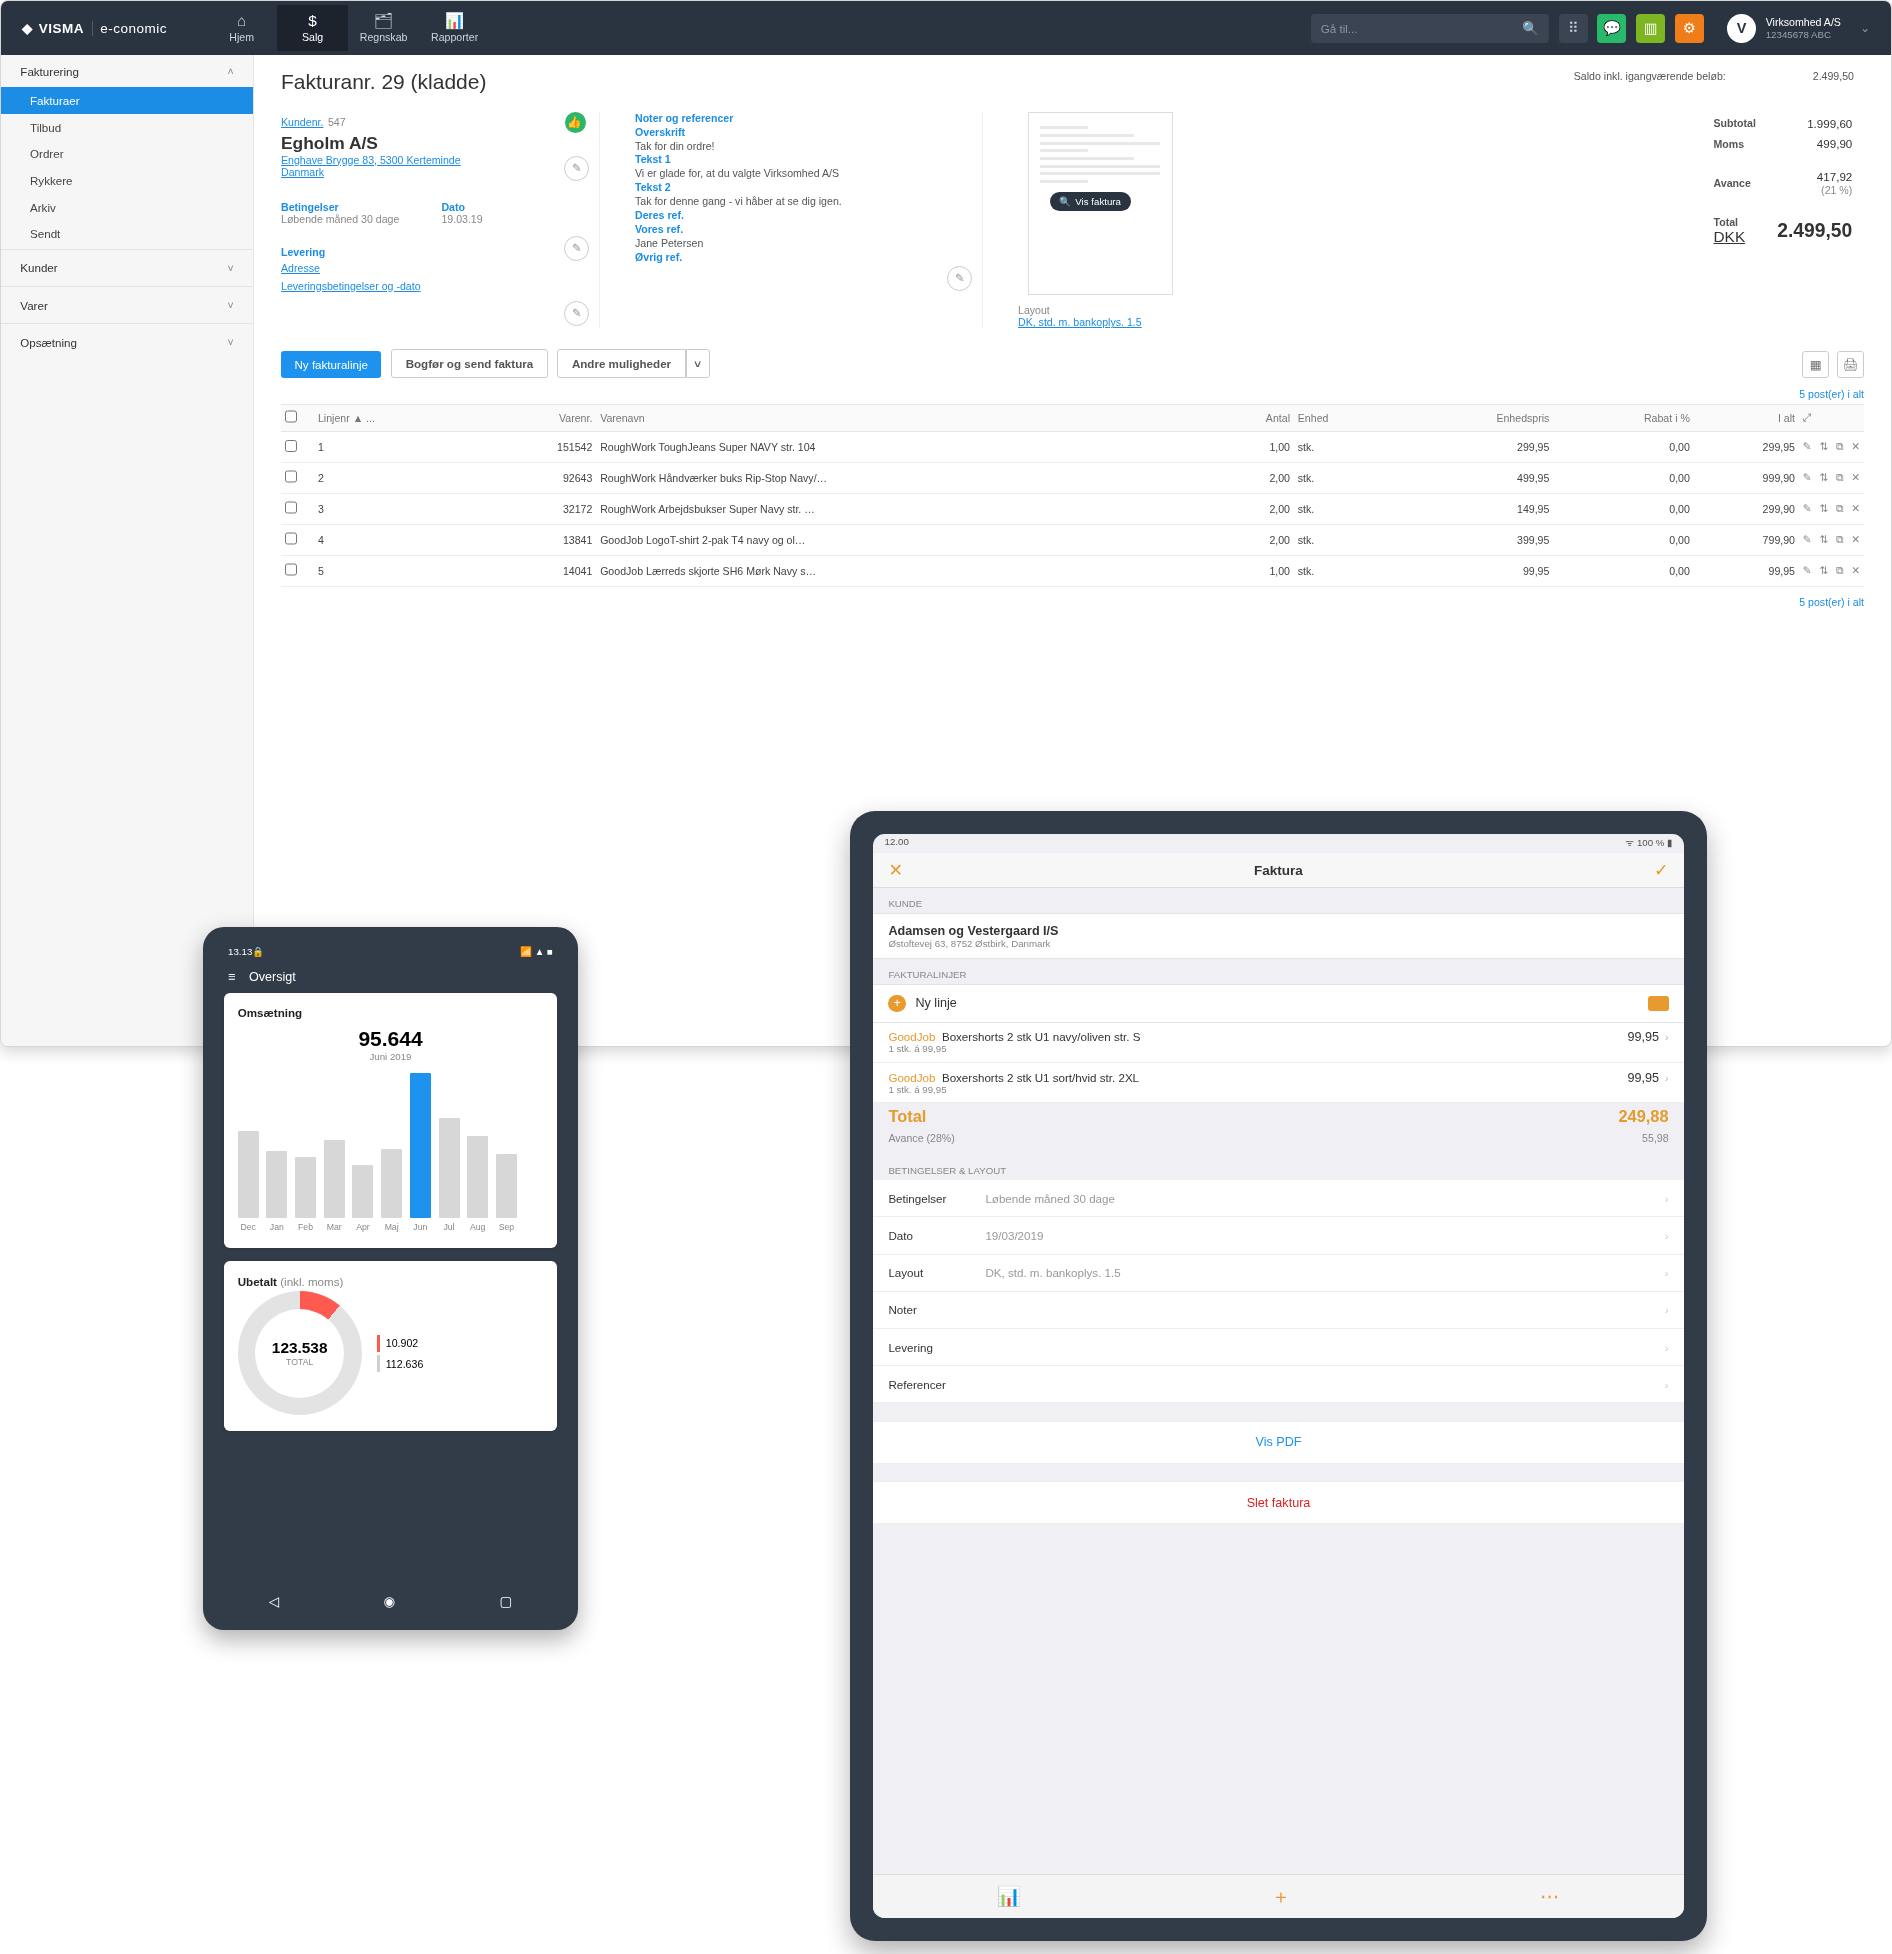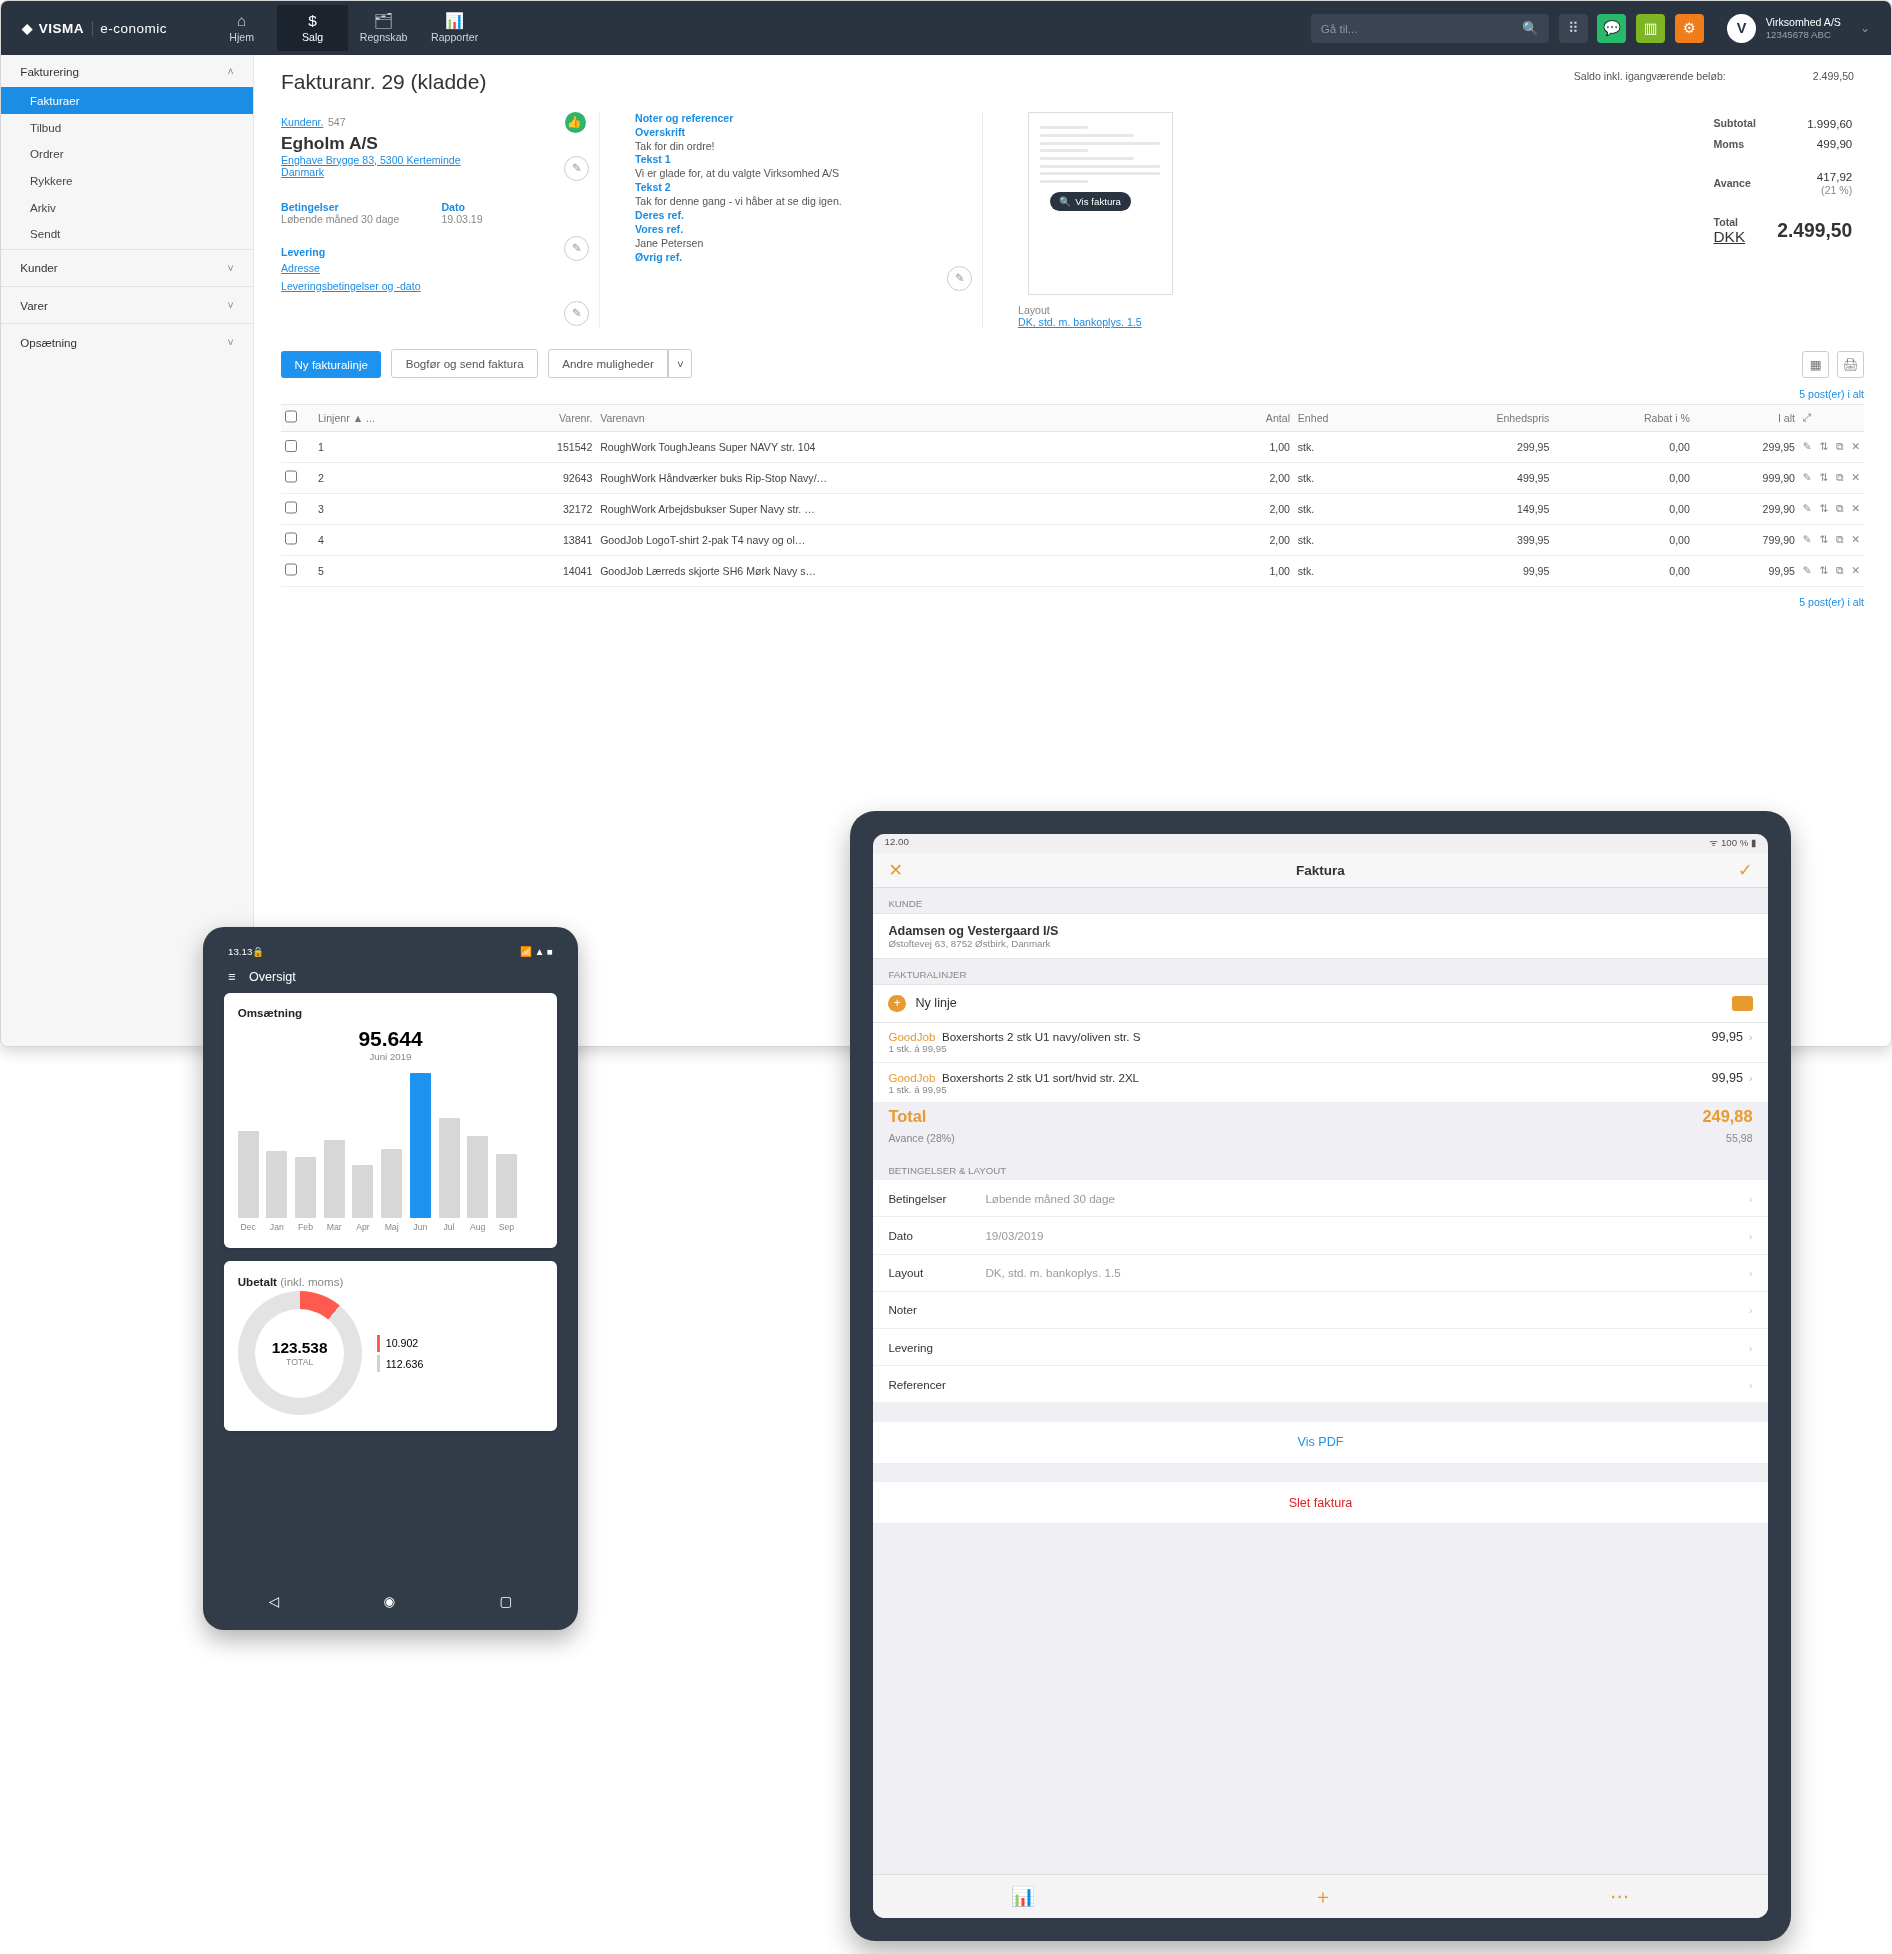--- a/index.html
+++ b/index.html
@@ -66,21 +66,21 @@
 .preview-lines .med { width:78%;}
 
 .totals { margin-left:auto; font-size:11.6px;}
 .totals table td { padding:2.9px 9.7px;}
 .totals .lbl { color:#555; font-weight:700; font-size:10.6px;}
 .totals .big { font-size:19.3px; font-weight:700;}
 .totals .ccy { font-size:15.4px; text-decoration:underline;}
 
 .action-row { display:flex; gap:9.7px; margin-top:21px; align-items:flex-end;}
 .btn-primary { background:#1d93ef;color:#fff;border:0;padding:6.8px 13.5px;font-size:11.6px;border-radius:2.9px;cursor:pointer;}
-.btn-secondary { background:#fff;color:#555;border:1px solid #ccc;padding:6.8px 13.5px;font-size:11.6px;border-radius:2.9px;cursor:pointer;}
+.btn-secondary { background:#fff;color:#555;border:1px solid #ccc;padding:6.8px 13.5px;font-size:11.6px;border-radius:2.9px;cursor:pointer;font-weight:bold;}
 .btn-split { display:flex;}
 .btn-split .chev { border-left:1px solid #ccc; padding:6.8px 7.7px;}
 .right-icons { margin-left:auto; display:flex; gap:7.7px;}
 .icon-btn { width:27px;height:27px;border:1px solid #ccc;border-radius:2.9px;display:flex;align-items:center;justify-content:center;color:#777;font-size:12.6px;cursor:pointer;}
 
 .count-line { text-align:right; font-size:10.6px; color:#1b8de4; margin:9.7px 0 3.9px;}
 
 
 table.lines { width:100%; border-collapse:collapse; font-size:10.6px;}
 table.lines thead th { color:#777; font-weight:400; text-align:left; padding:5.8px 3.9px; border-top:1px solid #e5e5e5; border-bottom:1px solid #e5e5e5; background:#fafafa;}
@@ -114,21 +114,21 @@
 .donut-center { position:relative; z-index:1; text-align:center;}
 .donut-center .big{ font-weight:700; font-size:15.4px;}
 .donut-center .sm{ font-size:8.7px; color:#888;}
 .legend { font-size:10.6px;}
 .legend .row{ display:flex; align-items:center; gap:5.8px; margin:2.9px 0;}
 .legend .bar1{ width:2.9px; height:17.4px; background:#ff5a4f;}
 .legend .bar2{ width:2.9px; height:17.4px; background:#d0d0d0;}
 .ph-navbar { position:absolute; bottom:7.7px; left:0; right:0; display:flex; justify-content:space-around; color:#fff; font-size:13.5px;}
 
 
-.tablet { position:absolute; left:850px; top:811px; width:941px; height:1130px; background:#323c48; border-radius:25px; box-shadow:0 11.6px 27px rgba(0,0,0,.3); padding:23px;}
+.tablet { position:absolute; left:850px; top:811px; width:857px; height:1130px; background:#323c48; border-radius:25px; box-shadow:0 11.6px 27px rgba(0,0,0,.3); padding:23px;}
 .tab-screen { background:#efeff4; border-radius:11.6px; width:100%; height:100%; overflow:hidden; position:relative; font-size:12.6px; color:#333;}
 .tab-status { height:19.3px; display:flex; justify-content:space-between; padding:1.9px 11.6px; font-size:9.7px; color:#555;}
 .tab-header { height:35px; display:flex; align-items:center; justify-content:space-between; padding:0 15.4px; background:#f7f7f8; border-bottom:1px solid #ddd;}
 .tab-header .x { color:#e79a2d; font-size:17.4px; cursor:pointer;}
 .tab-header .ok { color:#e79a2d; font-size:17.4px; cursor:pointer;}
 .tab-header .title { font-weight:600; font-size:13.5px;}
 .sect-label { font-size:9.7px; color:#888; padding:9.7px 15.4px 3.9px;}
 .white-row { background:#fff; padding:9.7px 15.4px; border-top:1px solid #e3e3e3; border-bottom:1px solid #e3e3e3;}
 .tiny { font-size:9.7px; color:#888;}
 .new-line { display:flex; align-items:center; gap:9.7px; cursor:pointer;}

